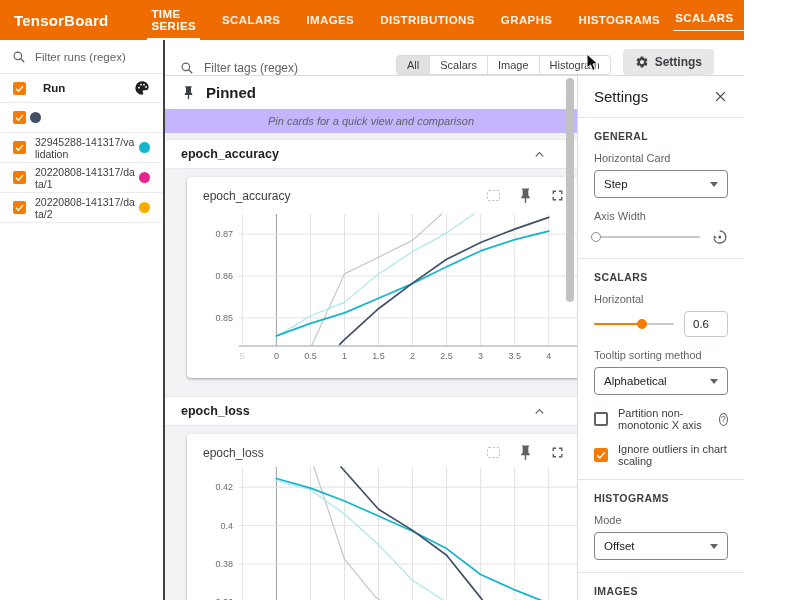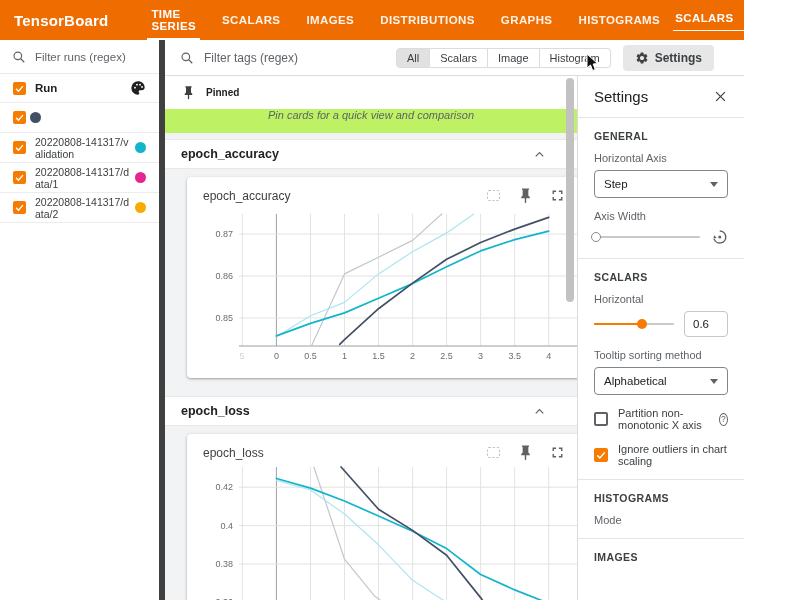--- a/index.html
+++ b/index.html
@@ -20,57 +20,57 @@
   .status-select { display:flex; align-items:center; border-bottom:1px solid #fff;
                    padding:2px 2px 6px 2px; margin-right:14px; width:86px; cursor:pointer; }
   .status-label { font-size:11.5px; font-weight:bold; letter-spacing:.4px; }
   .caret-down-w { width:0; height:0; border-left:4px solid transparent; border-right:4px solid transparent;
                   border-top:5px solid #fff; margin-left:auto; }
   .tb-icon { width:17px; height:17px; margin-left:11px; cursor:pointer; color:#fff; }
   .tb-icon svg { width:100%; height:100%; display:block; }
 
   
   .sidebar { position:absolute; left:0; top:40px; width:165px; bottom:0; background:#fff;
-             border-right:6px solid #404040; }
+             border-right:2px solid #404040; }
   .runs-filter { height:34px; display:flex; align-items:center; padding:0 12px; border-bottom:1px solid #e9e9e9; }
   .runs-filter .icon { width:14px; height:14px; color:#5f6368; margin-right:9px; }
   .runs-filter .ph { font-size:11.5px; color:#5f6368; }
-  .run-header { height:29px; display:flex; align-items:center; padding:0 13px; border-bottom:1px solid #ececec; }
+  .run-header { height:29px; display:flex; align-items:center; padding:0 13px; border-bottom:1px solid #ececec;gap:8px; }
   .run-header .lbl { font-size:11.5px; font-weight:bold; color:#202124; margin-left:9px; flex:1; }
   .run-row { min-height:30px; display:flex; align-items:center; padding:2px 13px; border-bottom:1px solid #ececec; }
   .cbx { width:13px; height:13px; border-radius:2px; background:#f57c00; flex:0 0 13px;
          display:flex; align-items:center; justify-content:center; cursor:pointer; }
   .cbx svg { width:11px; height:11px; }
   .run-name { font-size:10.5px; color:#3c4043; line-height:12px; margin-left:9px; flex:1; word-break:break-all; }
   .run-dot { width:11px; height:11px; border-radius:50%; flex:0 0 11px; margin-left:4px; }
   .palette-icon { width:16px; height:16px; }
 
   
   .toolbar { position:absolute; left:165px; right:0; top:40px; height:36px; background:#fff;
-             border-bottom:1px solid #dadce0; display:flex; align-items:center; z-index:4; }
+             border-bottom:1px solid #dadce0; display:flex; align-items:flex-end; z-index:4; }
   .tag-filter { display:flex; align-items:center; padding-left:15px; flex:1; }
   .tag-filter .icon { width:14px; height:14px; color:#5f6368; margin-right:10px; }
   .tag-filter .ph { font-size:12px; color:#5f6368; }
   .seg-group { display:flex; }
   .seg-btn { border:1px solid #dadce0; border-left-width:0; background:#fff; padding:3px 10px;
              font-size:11px; color:#3c4043; cursor:pointer; }
   .seg-btn:first-child { border-left-width:1px; border-radius:4px 0 0 4px; }
   .seg-btn:last-child { border-radius:0 4px 4px 0; }
   .seg-btn.selected { background:#e1e1e1; }
   .settings-btn { margin:0 30px 0 12px; height:26px; background:#e7e7e7; border-radius:4px;
                   display:flex; align-items:center; padding:0 12px; cursor:pointer; }
   .settings-btn .icon { width:14px; height:14px; color:#424242; margin-right:6px; }
   .settings-btn .lbl { font-size:12px; font-weight:bold; color:#3c4043; }
 
   
   .cards { position:absolute; left:165px; top:76px; right:167px; bottom:0; background:#f1f3f4; overflow:hidden; }
   .pinned-row { height:33px; background:#fff; display:flex; align-items:center; padding:0 16px; }
   .pinned-row .icon { width:15px; height:15px; color:#3c4043; margin-right:10px; }
-  .pinned-row .lbl { font-size:10px; font-weight:bold; color:#202124; }
-  .hint-bar { height:24px; background:#bef264; display:flex; justify-content:center; }
+  .pinned-row .lbl { font-size:15px; font-weight:bold; color:#202124; }
+  .hint-bar { height:24px; background:#c4b5fd; display:flex; align-items:center; justify-content:center; }
   .hint-bar .txt { font-size:11px; font-style:italic; color:#5f6368; }
   .sec-header { margin-top:6px; height:30px; background:#fff; border-top:1px solid #e8e8e8;
                 border-bottom:1px solid #e8e8e8; display:flex; align-items:center; padding:0 16px; cursor:pointer; }
   .sec-header .lbl { font-size:12.5px; font-weight:bold; color:#202124; flex:1; }
   .sec-header .icon { width:15px; height:15px; color:#5f6368; margin-right:14px; }
   .sec-body { padding:8px 20px 12px 22px; }
   .card { background:#fff; border-radius:4px; box-shadow:0 1px 2px rgba(0,0,0,.25), 0 1px 4px rgba(0,0,0,.12);
           width:425px; }
   .card-header { display:flex; align-items:center; padding:10px 14px 2px 16px; }
   .card-title { font-size:12px; color:#3c4043; flex:1; }
@@ -183,21 +183,21 @@
             </svg>
           </span>
           <span class="run-dot" style="background: rgb(66, 80, 102);"></span>
         </div>
         <div class="run-row">
           <span class="cbx">
             <svg viewBox="0 0 16 16" fill="none">
               <polyline points="3,8.5 6.5,12 13,4.5" stroke="#fff" stroke-width="2" fill="none"></polyline>
             </svg>
           </span>
-          <span class="run-name">20220808-141317/validation</span>
+          <span class="run-name">32945288-141317/validation</span>
           <span class="run-dot" style="background: rgb(18, 181, 203);"></span>
         </div>
         <div class="run-row">
           <span class="cbx">
             <svg viewBox="0 0 16 16" fill="none">
               <polyline points="3,8.5 6.5,12 13,4.5" stroke="#fff" stroke-width="2" fill="none"></polyline>
             </svg>
           </span>
           <span class="run-name">20220808-141317/data/1</span>
           <span class="run-dot" style="background: rgb(229, 37, 146);"></span>
@@ -391,21 +391,21 @@
         <span class="close-icon">
           <svg viewBox="0 0 24 24" fill="none">
               <line x1="5" y1="5" x2="19" y2="19" stroke="currentColor" stroke-width="2"></line>
               <line x1="19" y1="5" x2="5" y2="19" stroke="currentColor" stroke-width="2"></line>
             </svg>
         </span>
       </div>
       <div class="divider"></div>
 
       <div class="sp-heading">GENERAL</div>
-      <div class="sp-label">Horizontal Axis</div>
+      <div class="sp-label">Horizontal Card</div>
       <div class="sp-select">
         <span class="val">Step</span>
         <span class="caret-g"></span>
       </div>
       <div class="sp-label">Axis Width</div>
       <div class="slider-row">
         <div class="slider hollow">
           <div class="track"></div>
             <div class="fill" style="width: 0%;"></div>
             <div class="thumb" style="left: 2%;"></div>
@@ -447,20 +447,24 @@
             <svg viewBox="0 0 16 16" fill="none">
               <polyline points="3,8.5 6.5,12 13,4.5" stroke="#fff" stroke-width="2" fill="none"></polyline>
             </svg>
           </span>
         <span class="cb-label">Ignore outliers in chart scaling</span>
       </div>
       <div class="divider"></div>
 
       <div class="sp-heading">HISTOGRAMS</div>
       <div class="sp-label">Mode</div>
+      <div class="sp-select">
+        <span class="val">Offset</span>
+        <span class="caret-g"></span>
+      </div>
       <div class="divider"></div>
 
       <div class="sp-heading">IMAGES</div>
 
     </div>
   </div>
 
   <svg class="cursor" viewBox="0 0 14 20">
     <polygon points="1,1 1,15 4.5,12 6.7,17.5 9.3,16.4 7.1,11 11.5,10.6" fill="#111" stroke="#fff" stroke-width="1"></polygon>
   </svg>

